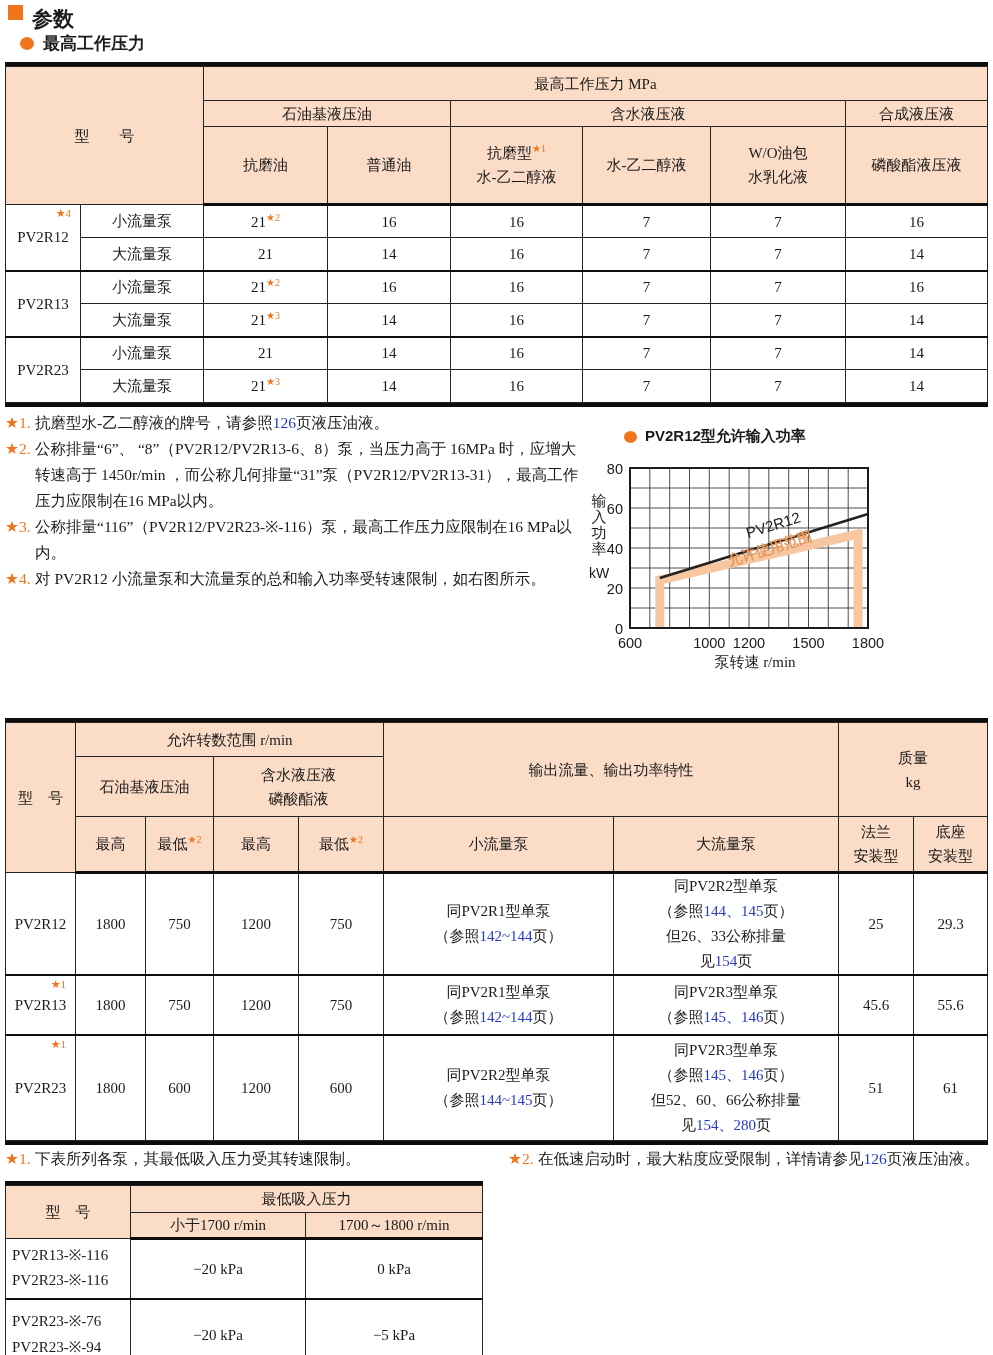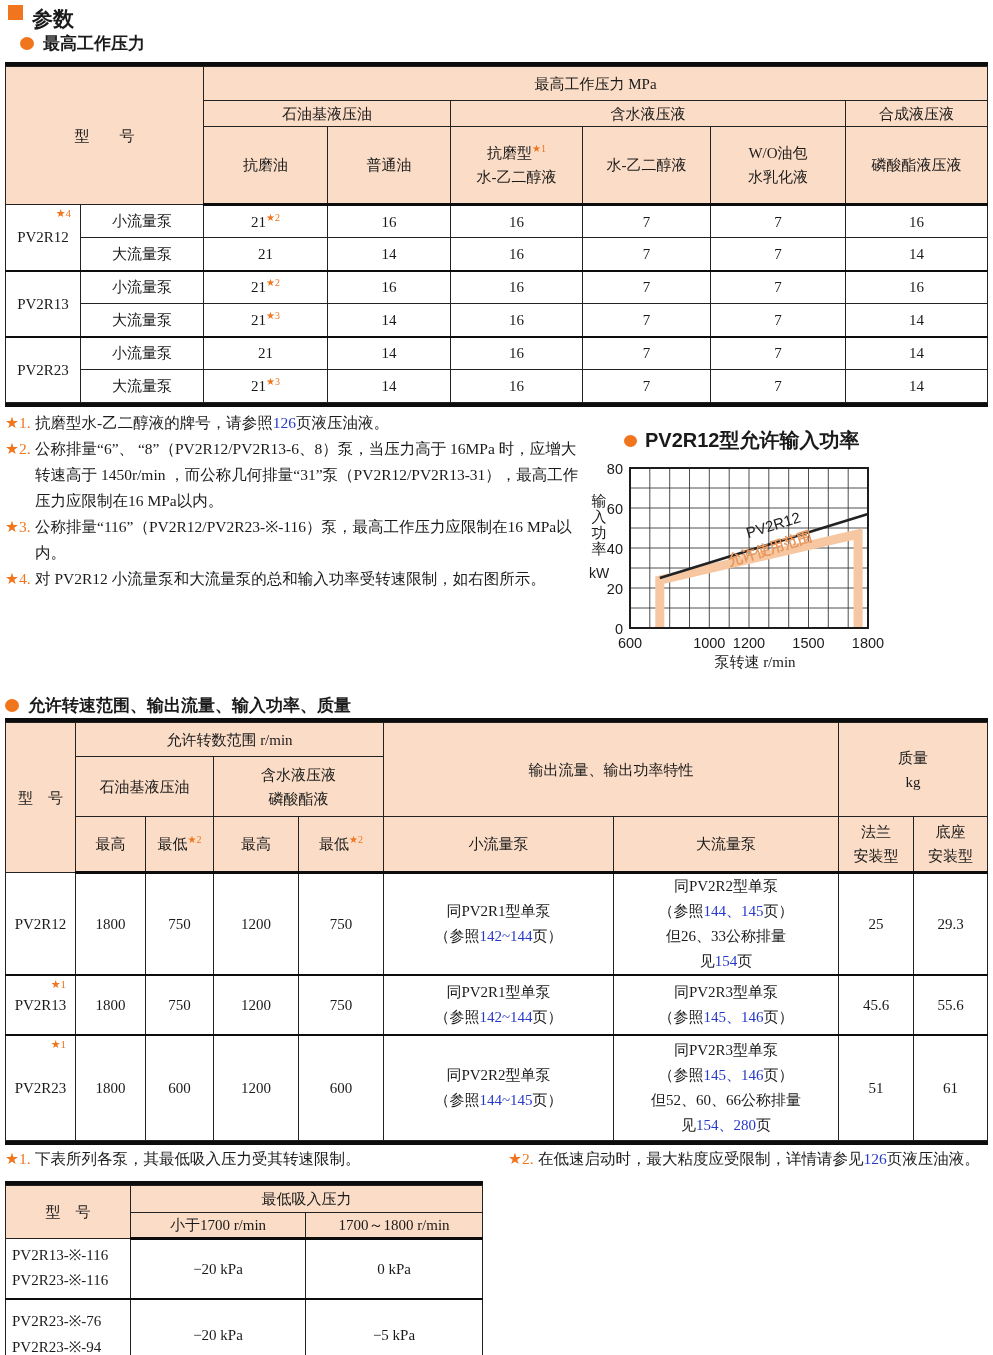--- a/index.html
+++ b/index.html
@@ -32,21 +32,21 @@
   .leftcell{text-align:left;padding-left:6px;line-height:1.7;}
 
   
   .fnblock{position:absolute;font-size:15.5px;}
   .fn{display:flex;line-height:26px;}
   .fnmark{width:30px;flex:none;color:#f0751d;}
   .fntext{flex:1;}
 
   
   .chart-title{position:absolute;display:flex;align-items:center;gap:8px;
-               font-family:"Liberation Sans","DejaVu Sans",sans-serif;font-weight:bold;font-size:20px;}
+               font-family:"Liberation Sans","DejaVu Sans",sans-serif;font-weight:bold;font-size:15px;}
   .ctick{font:14.5px "Liberation Sans","DejaVu Sans",sans-serif;fill:#1a1a1a;}
   .caxis{font:15px "Liberation Serif","DejaVu Serif",serif;fill:#1a1a1a;}
   .cunit{font:14px "Liberation Sans","DejaVu Sans",sans-serif;fill:#1a1a1a;}
   .cann{font-family:"Liberation Sans","DejaVu Sans",sans-serif;}
 </style>
 </head>
 <body>
 
 <div id="page">
 
@@ -215,24 +215,20 @@
       <text class="caxis" x="15" y="44" text-anchor="middle">输</text>
       <text class="caxis" x="15" y="60" text-anchor="middle">入</text>
       <text class="caxis" x="15" y="76" text-anchor="middle">功</text>
       <text class="caxis" x="15" y="92" text-anchor="middle">率</text>
       <text class="cunit" x="15" y="116" text-anchor="middle">kW</text>
       <text class="caxis" x="171" y="205" text-anchor="middle">泵转速  r/min</text>
       <text class="cann" x="190.8" y="68.0" fill="#222222" font-size="15" text-anchor="middle" transform="rotate(-17 190.8 68.0)">PV2R12</text>
       <text class="cann" x="187.2" y="91.0" fill="#e9975c" font-size="14.5" font-weight="bold" text-anchor="middle" transform="rotate(-17 187.2 91.0)">允许使用范围</text>
     </svg>
 
-  <div class="sec-title" style="left:5px;top:694px;">
-    <span class="dot"></span>
-    <span>允许转速范围、输出流量、输入功率、质量</span>
-  </div>
 
   <div class="wrap" style="left:5px;top:718px;width:983px;">
     <table class="t2">
       <colgroup>
           <col style="width:70px">
           <col style="width:70px">
           <col style="width:68px">
           <col style="width:85px">
           <col style="width:85px">
           <col style="width:230px">

